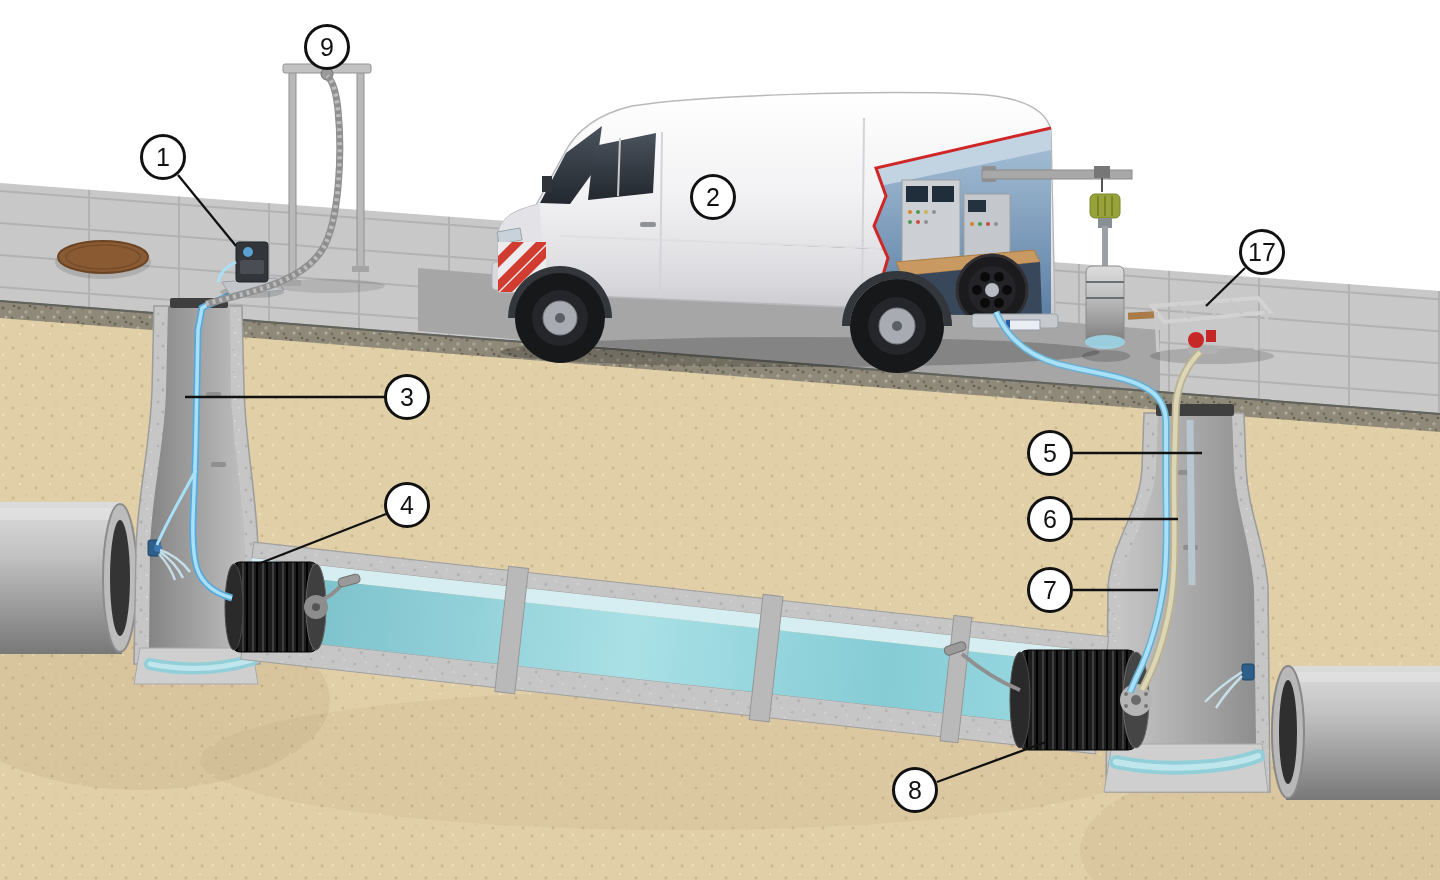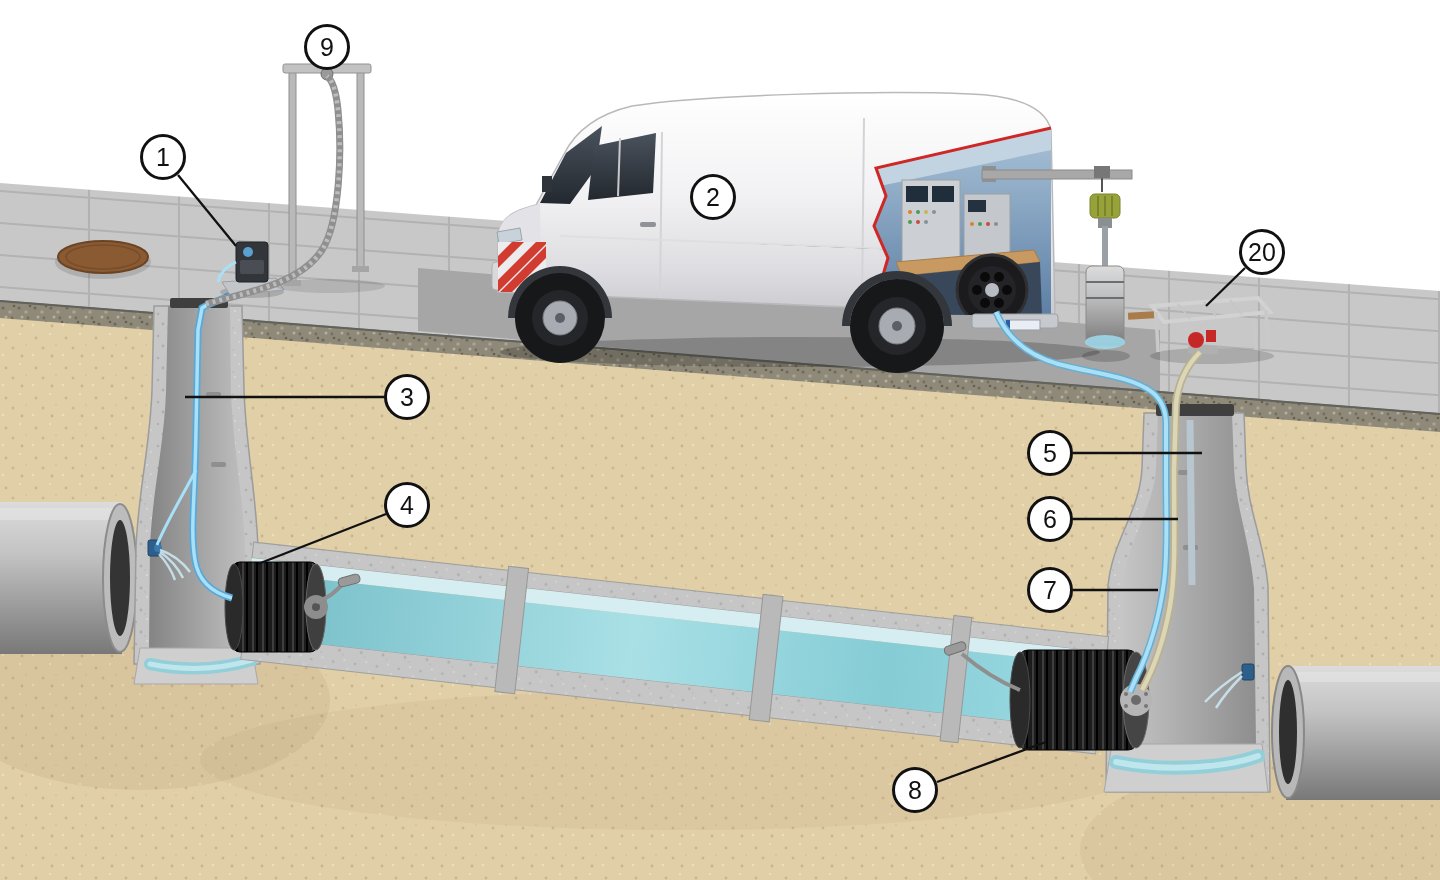--- a/index.html
+++ b/index.html
@@ -350,14 +350,14 @@
 
 <div class="callout" style="left:163px;top:157px">1</div>
 <div class="callout" style="left:713px;top:197px">2</div>
 <div class="callout" style="left:407px;top:397px">3</div>
 <div class="callout" style="left:407px;top:505px">4</div>
 <div class="callout" style="left:1050px;top:453px">5</div>
 <div class="callout" style="left:1050px;top:519px">6</div>
 <div class="callout" style="left:1050px;top:590px">7</div>
 <div class="callout" style="left:915px;top:790px">8</div>
 <div class="callout" style="left:327px;top:47px">9</div>
-<div class="callout" style="left:1262px;top:252px">20</div>
+<div class="callout" style="left:1262px;top:252px">17</div>
 </div>
 
 </body></html>

